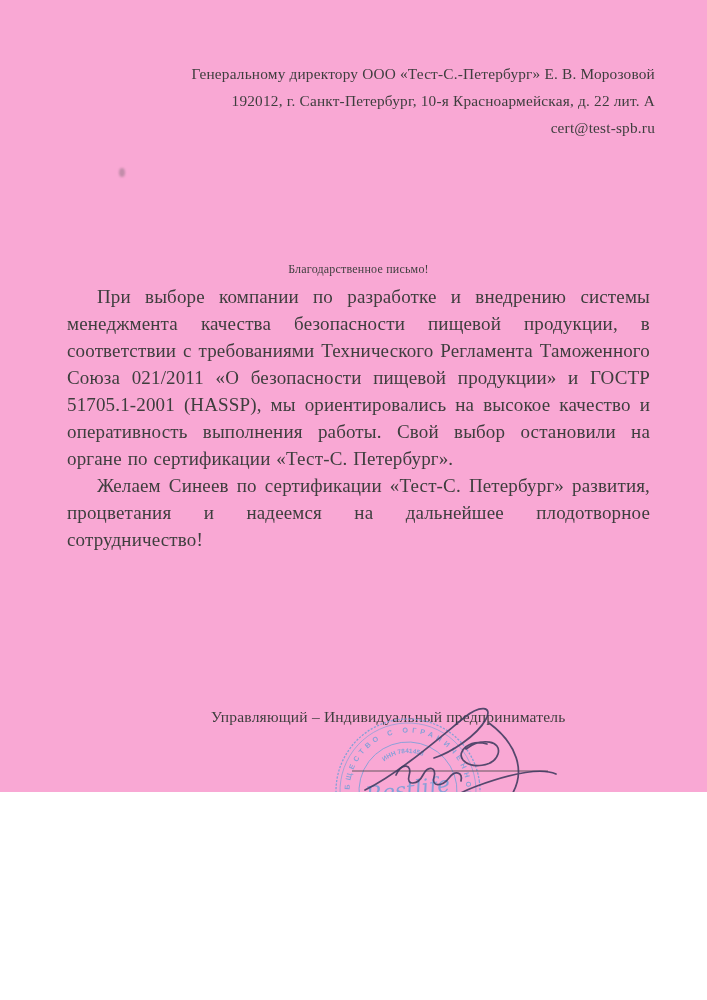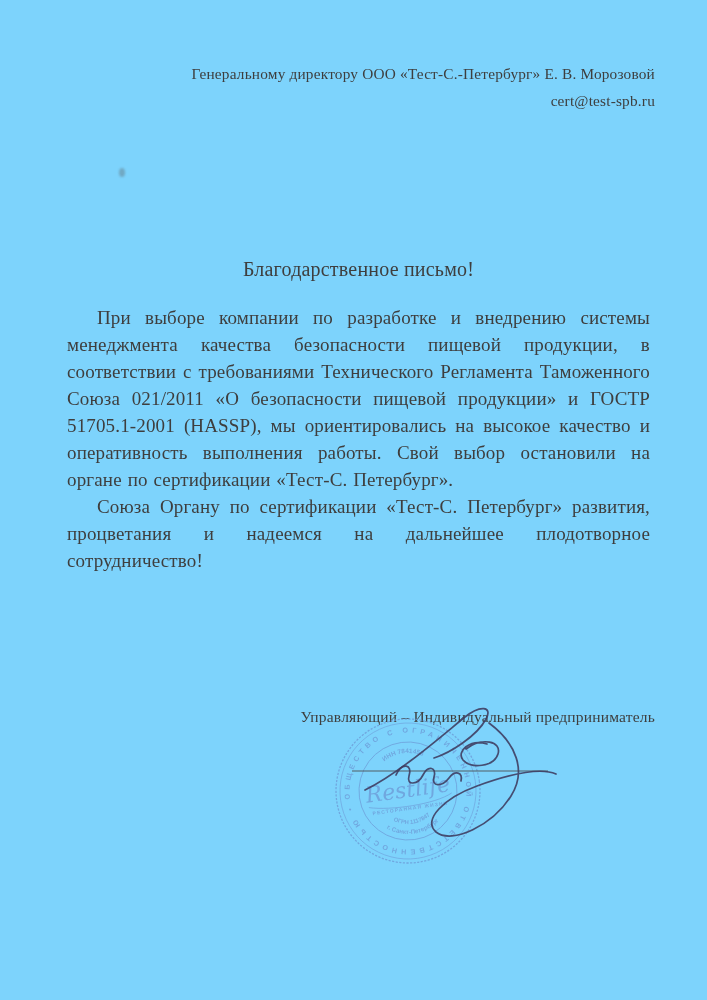--- a/index.html
+++ b/index.html
@@ -1,21 +1,21 @@
 <!DOCTYPE html>
 <html><head>
 <meta charset="utf-8">
 <style>
   * { margin: 0; padding: 0; box-sizing: border-box; }
   html, body { background: #ffffff; }
   .page {
     position: relative;
     width: 707px;
-    height: 1000px;
-    background: #7dd3fc;
+    height: 792px;
+    background: #f9a8d4;
     font-family: "Liberation Serif", serif;
     color: #3e3e3e;
     overflow: hidden;
   }
   
   .header-block {
     position: absolute;
     top: 60px;
     right: 52px;
     width: 620px;
@@ -25,42 +25,40 @@
     letter-spacing: 0.2px;
   }
   
   .content {
     position: absolute;
     top: 256px;
     left: 67px;
     width: 583px;
   }
   .letter-title {
-    font-size: 20px;
+    font-size: 12px;
     font-weight: normal;
     text-align: center;
     line-height: 27px;
-    margin-bottom: 21px;
     letter-spacing: 0.2px;
   }
   .body-paragraph {
     font-size: 19px;
     line-height: 27px;
     text-align: justify;
     text-indent: 30px;
     letter-spacing: 0.15px;
     word-spacing: 1px;
   }
   
   .sig-block {
     position: absolute;
     top: 702px;
-    right: 52px;
+    right: 36px;
     width: 460px;
-    text-align: right;
     font-size: 15.5px;
     line-height: 29px;
     letter-spacing: 0.2px;
     z-index: 1;
   }
   
   .stamp {
     position: absolute;
     left: 333px;
     top: 716px;
@@ -118,27 +116,28 @@
 </style>
 </head>
 <body>
 
 <div class="page">
 
   <div class="artifact"></div>
 
   <div class="header-block">
     <div>Генеральному директору ООО «Тест-С.-Петербург» Е. В. Морозовой</div>
+    <div>192012, г. Санкт-Петербург, 10-я Красноармейская, д. 22 лит. А</div>
     <div>cert@test-spb.ru</div>
   </div>
 
   <div class="content">
     <h1 class="letter-title">Благодарственное письмо!</h1>
     <p class="body-paragraph">При выборе компании по разработке и внедрению системы менеджмента качества безопасности пищевой продукции, в соответствии с требованиями Технического Регламента Таможенного Союза 021/2011 «О безопасности пищевой продукции» и ГОСТР 51705.1-2001 (HASSP), мы ориентировались на высокое качество и оперативность выполнения работы. Свой выбор остановили на органе по сертификации «Тест-С. Петербург».</p>
-    <p class="body-paragraph">Союза Органу по сертификации «Тест-С. Петербург» развития, процветания и надеемся на дальнейшее плодотворное сотрудничество!</p>
+    <p class="body-paragraph">Желаем Синеев по сертификации «Тест-С. Петербург» развития, процветания и надеемся на дальнейшее плодотворное сотрудничество!</p>
   </div>
 
   <div class="sig-block">
     <div>Управляющий – Индивидуальный предприниматель</div>
   </div>
 
   <svg class="stamp" viewBox="0 0 150 150" xmlns="http://www.w3.org/2000/svg">
     <circle class="ring" cx="75" cy="75" r="72" stroke-width="1.3" stroke-dasharray="2.2 1.4"></circle>
     <circle class="ring" cx="75" cy="75" r="68" stroke-width="0.7"></circle>
     <circle class="ring" cx="75" cy="75" r="49" stroke-width="0.9"></circle>

